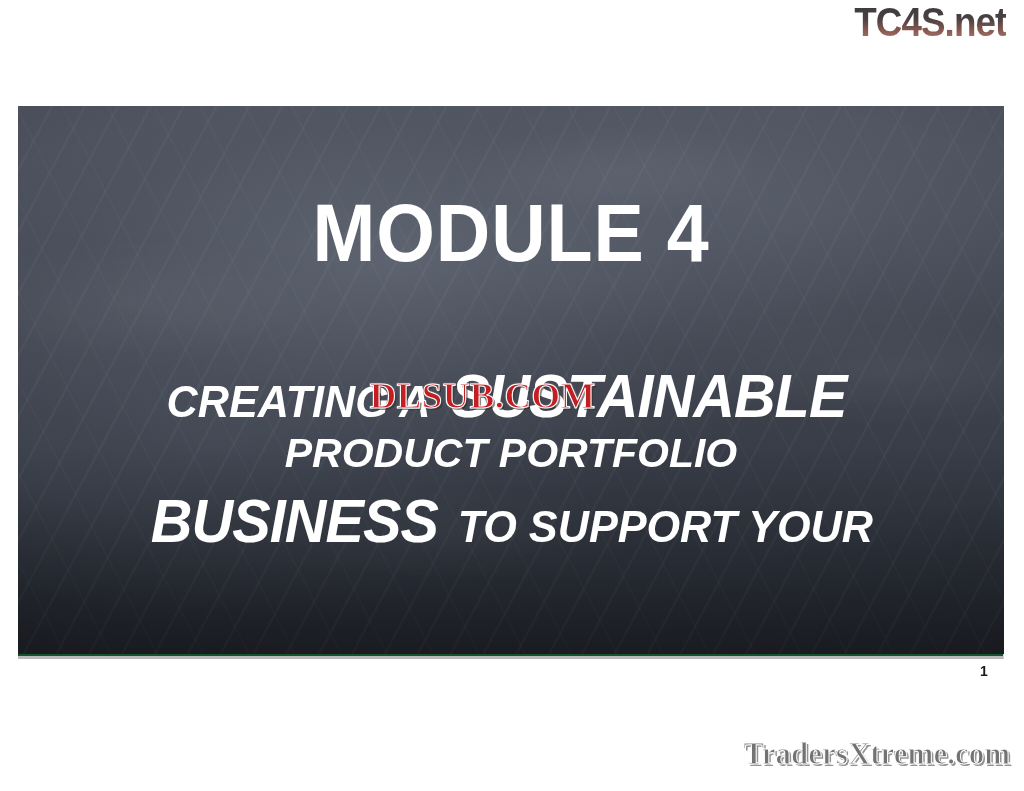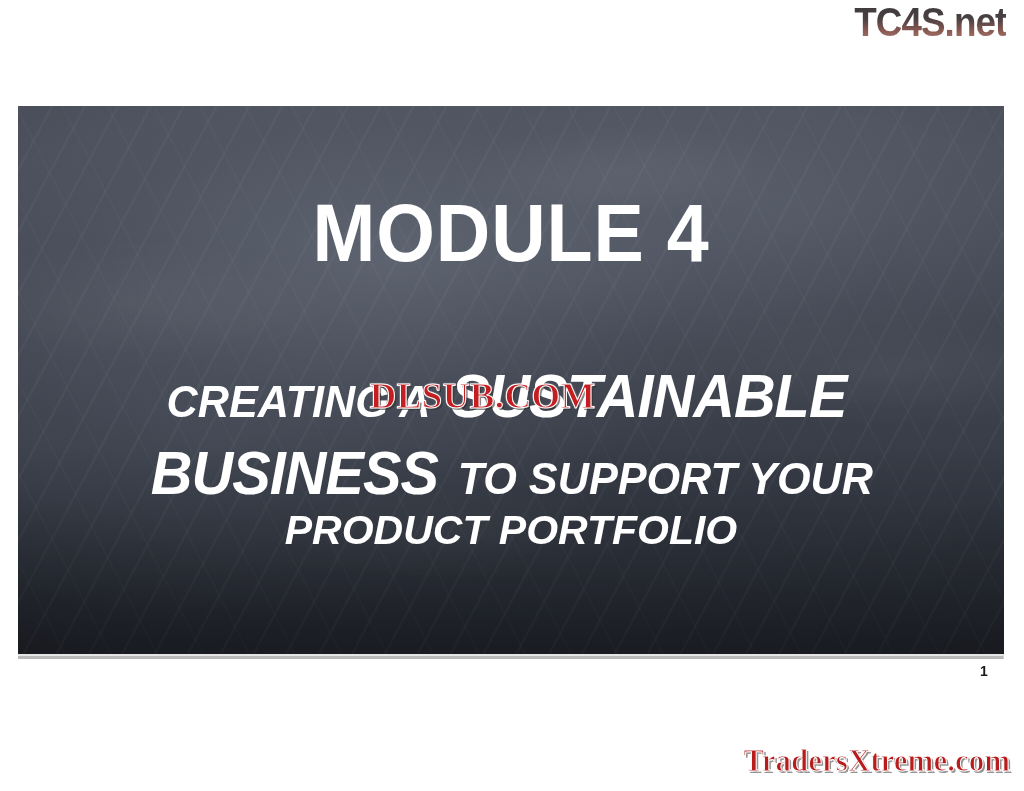--- a/index.html
+++ b/index.html
@@ -38,21 +38,21 @@
   
   .slide-frame {
     position: absolute;
     left: 18px;
     top: 106px;
     width: 986px;
     height: 553px;
     border-bottom: 3px solid #b9b9b9;
     border-right: 1px solid #d8d8d8;
     box-sizing: border-box;
-    background: #e5e5e5;
+    background: #14532d;
   }
 
   .slide {
     position: absolute;
     left: 0;
     top: 0;
     width: 986px;
     height: 548px;
     overflow: hidden;
     background:
@@ -180,26 +180,26 @@
     color: #1a1a1a;
     font-family: "Liberation Sans", sans-serif;
     font-size: 14px;
     font-weight: bold;
   }
 
   
   .traders-logo {
     position: absolute;
     right: 14px;
-    bottom: 12px;
+    bottom: 19px;
     font-family: "Liberation Serif", serif;
     font-weight: bold;
     font-size: 31px;
     letter-spacing: 0px;
-    color: #b91c1c;
+    color: #737373;
     -webkit-text-stroke: 1px #ffffff;
     text-shadow:
       2px 2px 0 rgba(60,60,60,0.55),
       0 0 2px rgba(255,255,255,0.85);
     white-space: nowrap;
   }
 </style>
 </head>
 <body>
 
@@ -211,26 +211,26 @@
     <div class="slide-text-layer">
 
       <div class="module-title">MODULE 4</div>
 
       <div class="subtitle-block">
 
         <div class="sub-line sub-line-1">
           <span class="word-small">CREATING A </span><span class="word-big">SUSTAINABLE</span>
         </div>
 
+        <div class="sub-line sub-line-3">PRODUCT PORTFOLIO</div>
+
         <div class="sub-line sub-line-2">
           <span class="word-big">BUSINESS</span><span class="word-small"> TO SUPPORT YOUR</span>
         </div>
 
-        <div class="sub-line sub-line-3">PRODUCT PORTFOLIO</div>
-
       </div>
     </div>
 
   </div>
 </div>
 
 <div class="watermark">DLSUB.COM</div>
 
 <div class="page-number">1</div>
 

